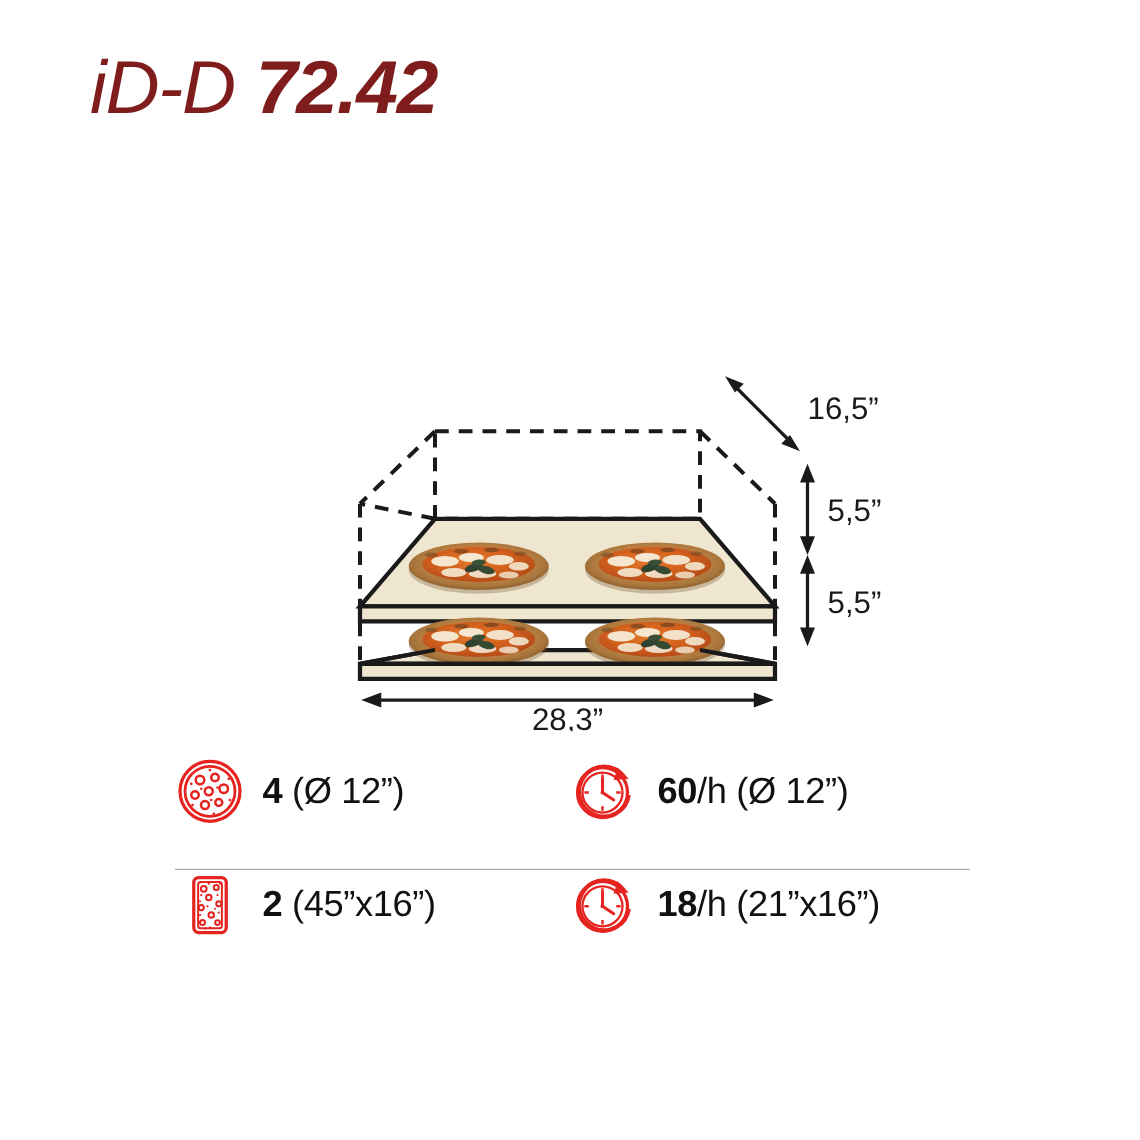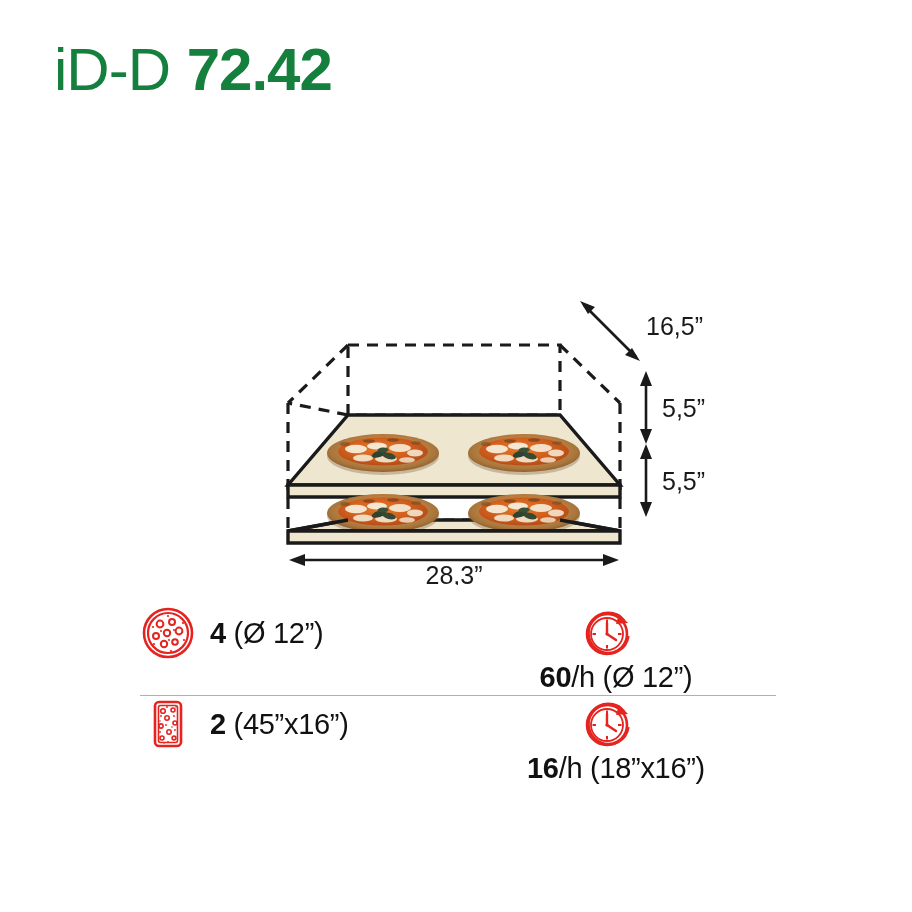--- a/index.html
+++ b/index.html
@@ -12,26 +12,27 @@
     height: 912px;
     position: relative;
     font-family: "Liberation Sans", sans-serif;
     color: #1a1a1a;
     overflow: hidden;
   }
 
   
   #product-title {
     position: absolute;
-    left: 54px;
+    left: 72px;
     top: 40px;
     font-size: 60px;
     line-height: 1;
     white-space: nowrap;
-    color: #15803d;
+    color: #7f1d1d;
+    font-style: italic;
   }
   #product-title .model {
     font-weight: 300;
     letter-spacing: -1px;
   }
   #product-title .number {
     font-weight: 700;
     letter-spacing: -1px;
   }
 
@@ -60,21 +61,21 @@
     height: 90px;
   }
   .spec-row.divided {
     border-top: 1.5px solid #b0b0b0;
   }
   .spec-cell {
     display: flex;
     align-items: center;
   }
   .spec-cell.left  { width: 316px; }
-  .spec-cell.right { width: 320px; flex-direction: column; }
+  .spec-cell.right { width: 320px; }
 
   .spec-icon {
     width: 56px;
     height: 56px;
     flex: 0 0 56px;
     display: flex;
     align-items: center;
     justify-content: center;
     margin-right: 14px;
   }
@@ -307,17 +308,17 @@
           <path d="M 36 7 L 45 16 L 33 17 Z" fill="#E52420"></path>
           <line x1="24" y1="12.5" x2="24" y2="16" stroke="#E52420" stroke-width="2"></line>
           <line x1="24" y1="38" x2="24" y2="41.5" stroke="#E52420" stroke-width="2"></line>
           <line x1="9.5" y1="27" x2="13" y2="27" stroke="#E52420" stroke-width="2"></line>
           <line x1="35" y1="27" x2="38.5" y2="27" stroke="#E52420" stroke-width="2"></line>
           <line x1="24" y1="27" x2="24" y2="16" stroke="#E52420" stroke-width="2.4" stroke-linecap="round"></line>
           <line x1="24" y1="27" x2="33" y2="33" stroke="#E52420" stroke-width="2.4" stroke-linecap="round"></line>
           <circle cx="24" cy="27" r="1.6" fill="#E52420"></circle>
         </svg>
       </span>
-      <span class="spec-text"><span class="qty">16</span><span class="rest">/h (18”x16”)</span></span>
+      <span class="spec-text"><span class="qty">18</span><span class="rest">/h (21”x16”)</span></span>
     </div>
   </div>
 
 </div>
 
 </body></html>

